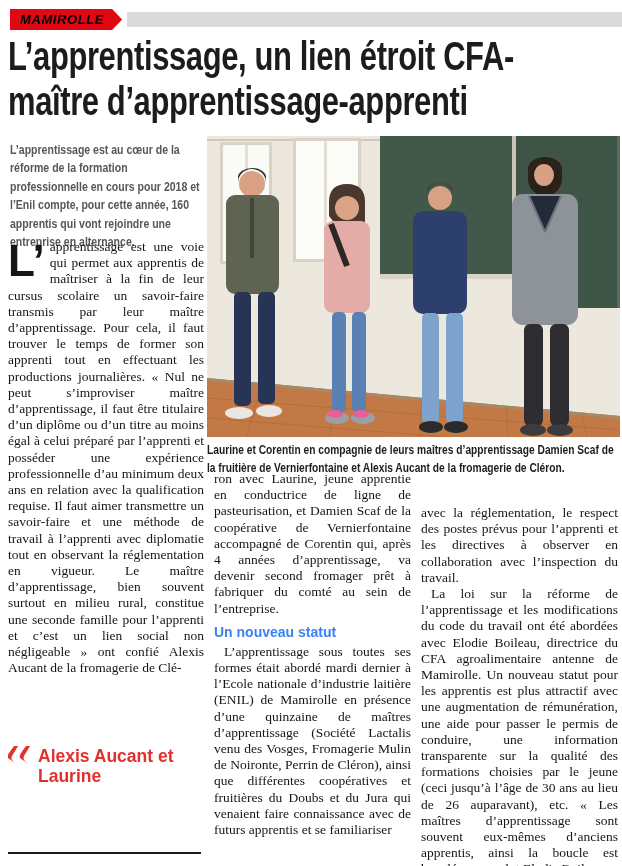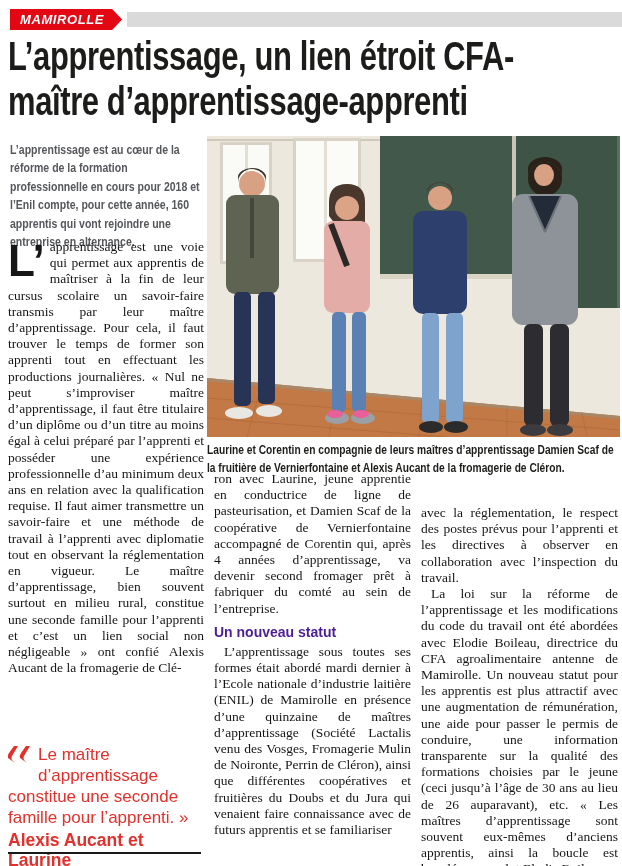--- a/index.html
+++ b/index.html
@@ -2,21 +2,21 @@
 <html lang="fr"><head>
 <meta charset="utf-8">
 <style>
   html,body{margin:0;padding:0;background:#ffffff;}
   #page{position:relative;width:622px;height:866px;background:#fff;overflow:hidden;
         font-family:"Liberation Sans",sans-serif;}
 
   
   .kicker-bar{position:absolute;left:127px;right:0;top:12px;height:15px;background:#dadada;}
   .badge{position:absolute;left:10px;top:9px;height:21px;line-height:21px;
-         background:#e30613;color:#ffffff;font-weight:bold;font-style:italic;
+         background:#e30613;color:#000000;font-weight:bold;font-style:italic;
          font-size:13px;letter-spacing:.6px;padding:0 18px 0 10px;
          clip-path:polygon(0 0,calc(100% - 10px) 0,100% 50%,calc(100% - 10px) 100%,0 100%);}
 
   
   .headline{position:absolute;left:8px;top:34px;width:820px;
             transform:scaleX(.755);transform-origin:left top;
             font-weight:bold;font-size:41px;line-height:45px;color:#1c1c1a;
             letter-spacing:-.5px;white-space:nowrap;}
 
   
@@ -35,21 +35,21 @@
   .col{position:absolute;font-family:"Liberation Serif",serif;
        font-size:13.5px;line-height:16.2px;color:#151515;text-align:justify;}
   .col p{margin:0;}
   .col p.indent{text-indent:10px;}
   #col1{left:8px;top:239px;width:196px;}
   #col2{left:214px;top:471px;width:197px;}
   #col3{left:421px;top:505px;width:197px;}
   .dropcap{float:left;font-family:"Liberation Sans",sans-serif;font-weight:bold;
            font-size:44px;line-height:38px;padding:3px 5px 0 0;color:#161616;}
   .subhead{font-family:"Liberation Sans",sans-serif;font-weight:bold;
-           font-size:14px;line-height:17px;color:#4c1d95;margin:7px 0 3px 0;text-align:left;}
+           font-size:14px;line-height:17px;color:#3b82f6;margin:7px 0 3px 0;text-align:left;}
 
   
   .quote{position:absolute;left:8px;top:744px;width:200px;color:#e2312c;}
   .quote-mark{float:left;margin:2px 6px 0 0;}
   .quote-text{font-size:17px;line-height:21px;font-weight:400;}
   .quote-attr{font-size:17.5px;line-height:20px;font-weight:bold;margin-top:2px;}
   .rule{position:absolute;left:8px;top:852px;width:193px;height:2px;background:#1a1a1a;}
 </style>
 </head>
 <body>
@@ -167,19 +167,18 @@
     <p class="indent">La loi sur la réforme de l’apprentissage et les modifications du code du travail ont été abordées avec Elodie Boileau, directrice du CFA agroalimentaire antenne de Mamirolle. Un nouveau statut pour les apprentis est plus attractif avec une augmentation de rémunération, une aide pour passer le permis de conduire, une information transparente sur la qualité des formations choisies par le jeune (ceci jusqu’à l’âge de 30 ans au lieu de 26 auparavant), etc. « Les maîtres d’apprentissage sont souvent eux-mêmes d’anciens apprentis, ainsi la boucle est bouclée », conclut Elodie Boileau.</p>
   </div>
 
   <div class="quote">
     <span class="quote-mark">
       <svg width="24" height="17" viewBox="0 0 24 17">
         <path d="M10,0 L4,10 Q3,12 4,14 L7,17 L0,12 Q-1,10 1,7 L6,0 Z" fill="#e2312c"></path>
         <path d="M22,0 L16,10 Q15,12 16,14 L19,17 L12,12 Q11,10 13,7 L18,0 Z" fill="#e2312c"></path>
       </svg>
     </span>
-    <span class="quote-text">Le maître d’apprentissage constitue une seconde famille pour l’apprenti. »</span>
     <div class="quote-attr">Alexis Aucant et Laurine</div>
   </div>
 
   <div class="rule"></div>
 
 </div>
 
 </body></html>

